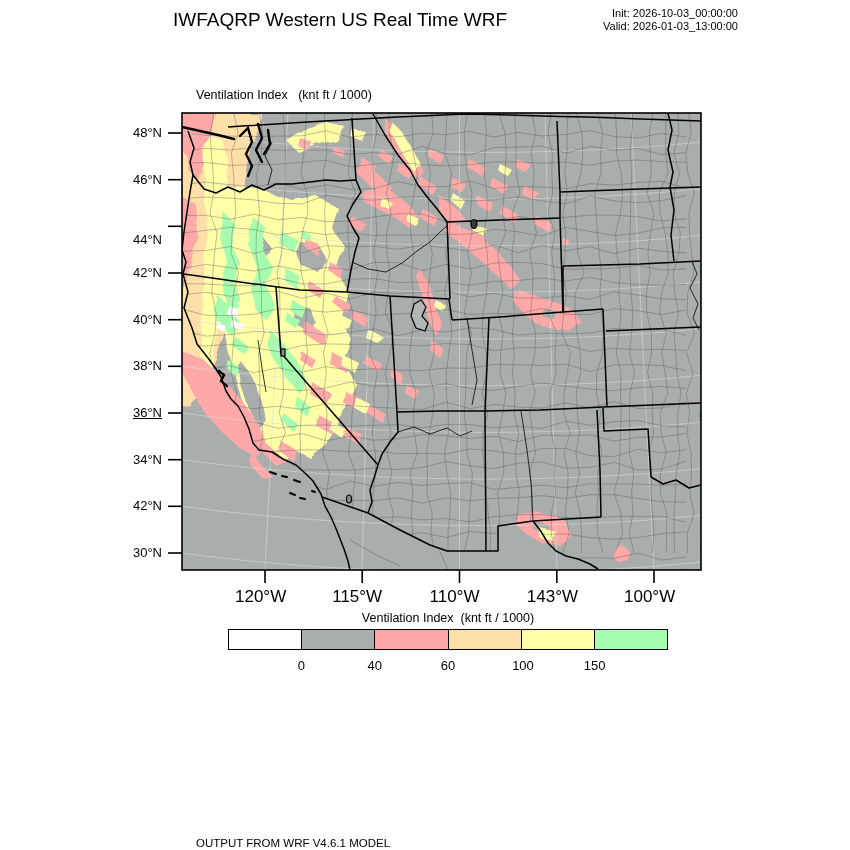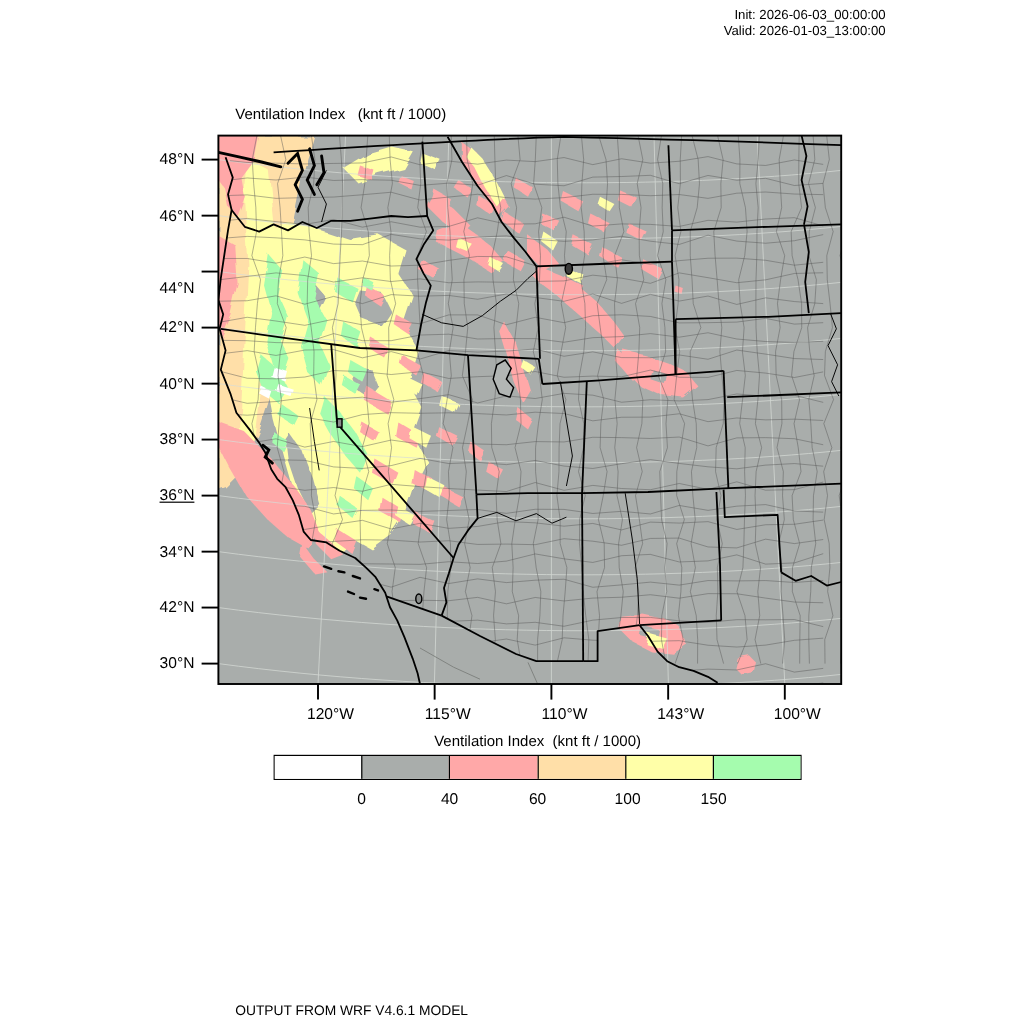--- a/index.html
+++ b/index.html
@@ -4,34 +4,35 @@
 <style>
   html,body{margin:0;padding:0;background:#ffffff;}
   #stage{position:relative;width:850px;height:850px;background:#ffffff;overflow:hidden;
          font-family:"Liberation Sans","DejaVu Sans",sans-serif;color:#000;}
   .abs{position:absolute;}
   #title{left:0;top:9px;width:680px;text-align:center;font-size:19px;}
   #initblock{right:112px;top:7px;text-align:right;font-size:11px;line-height:13px;}
   #maplabel{left:196px;top:88px;font-size:12.5px;white-space:pre;}
   #mapsvg{left:0;top:0;}
   .latlab{position:absolute;font-size:13px;text-align:right;width:46px;}
-  .lonlab{position:absolute;font-size:13px;text-align:right;width:60px;}
+  .lonlab{position:absolute;font-size:17px;text-align:left;width:60px;}
   #cbtitle{left:228px;top:611px;width:440px;text-align:center;font-size:12.5px;white-space:pre;}
   #colorbar{left:228px;top:629px;width:440px;height:21px;display:flex;border:1px solid #000;box-sizing:border-box;}
   #colorbar .seg{flex:1 1 0;border-left:1px solid #000;}
   #colorbar .seg:first-child{border-left:none;}
   .cbnum{position:absolute;top:658px;width:40px;text-align:center;font-size:13px;}
   #footer{left:196px;top:808px;font-size:11.5px;line-height:14px;white-space:pre;}
 </style>
 </head>
 <body>
 
 <div id="stage">
+  <div id="title" class="abs">IWFAQRP Western US Real Time WRF</div>
   <div id="initblock" class="abs">
-    <div>Init: 2026-06-03_00:00:00</div>
+    <div>Init: 2026-10-03_00:00:00</div>
     <div>Valid: 2026-01-03_13:00:00</div>
   </div>
   <div id="maplabel" class="abs">Ventilation Index   (knt ft / 1000)</div>
 
   <svg id="mapsvg" class="abs" width="850" height="850">
     <defs>
       <filter id="rough" x="-10%" y="-10%" width="120%" height="120%">
         <feTurbulence type="fractalNoise" baseFrequency="0.045" numOctaves="2" seed="7" result="n"></feTurbulence>
         <feDisplacementMap in="SourceGraphic" in2="n" scale="7"></feDisplacementMap>
       </filter>

